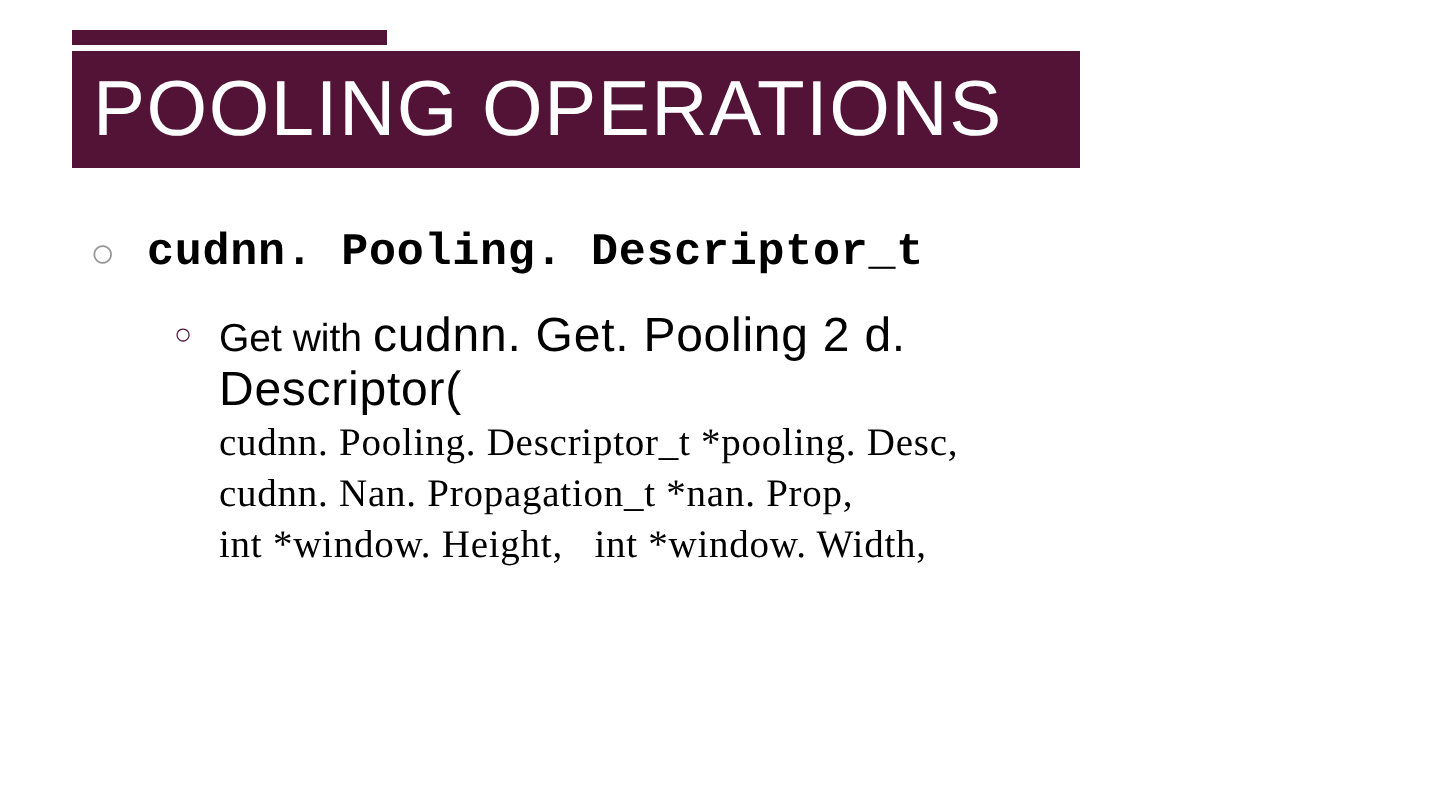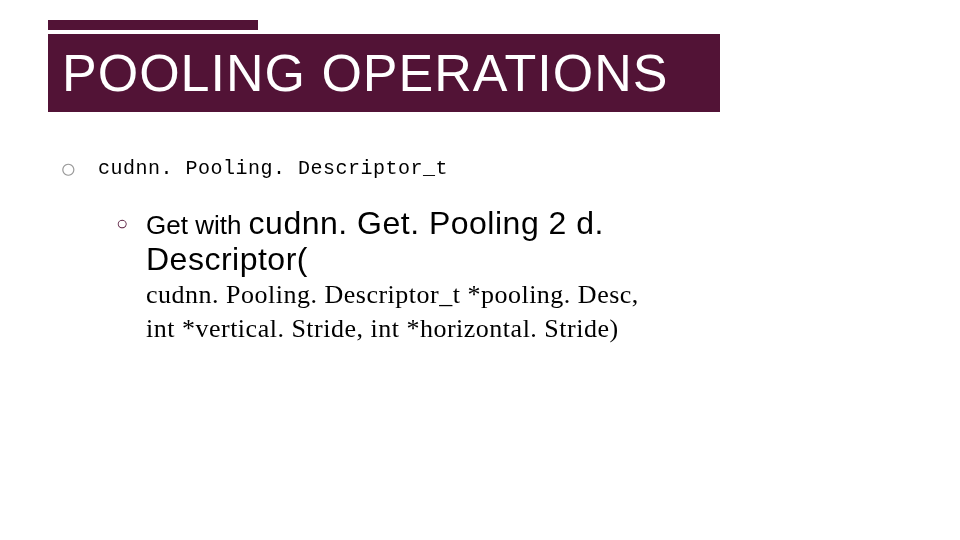--- a/index.html
+++ b/index.html
@@ -47,23 +47,24 @@
     font-size: 28px;
     line-height: 38px;
     color: #999;
     width: 38px;
     flex: 0 0 auto;
     text-align: left;
     font-weight: 400;
   }
   .lvl1-text {
     font-family: "Courier New", Courier, monospace;
-    font-size: 20px;
+    font-size: 30px;
     line-height: 38px;
     letter-spacing: 0.5px;
+    font-weight: bold;
   }
   .lvl2-item {
     display: flex;
     align-items: flex-start;
     margin-left: 56px;
     margin-top: 8px;
   }
   .bullet2 {
     font-size: 20px;
     line-height: 34px;
@@ -106,18 +107,19 @@
     <div class="lvl1-item">
       <div class="bullet1">○</div>
       <div class="lvl1-text">cudnn. Pooling. Descriptor_t</div>
     </div>
 
     <div class="lvl2-item">
       <div class="bullet2">○</div>
       <div class="lvl2-text">
         <span>Get with </span><span class="mono">cudnn. Get. Pooling 2 d. Descriptor(</span>
 <div class="code-block">cudnn. Pooling. Descriptor_t *pooling. Desc,</div>
-<div class="code-block">int *vertical. Stride, int *horizontal. Stride)</div>
+<div class="code-block">cudnn. Nan. Propagation_t *nan. Prop,</div>
+<div class="code-block">int *window. Height,   int *window. Width,</div>
       </div>
     </div>
 
   </div>
 </div>
 
 </body></html>

